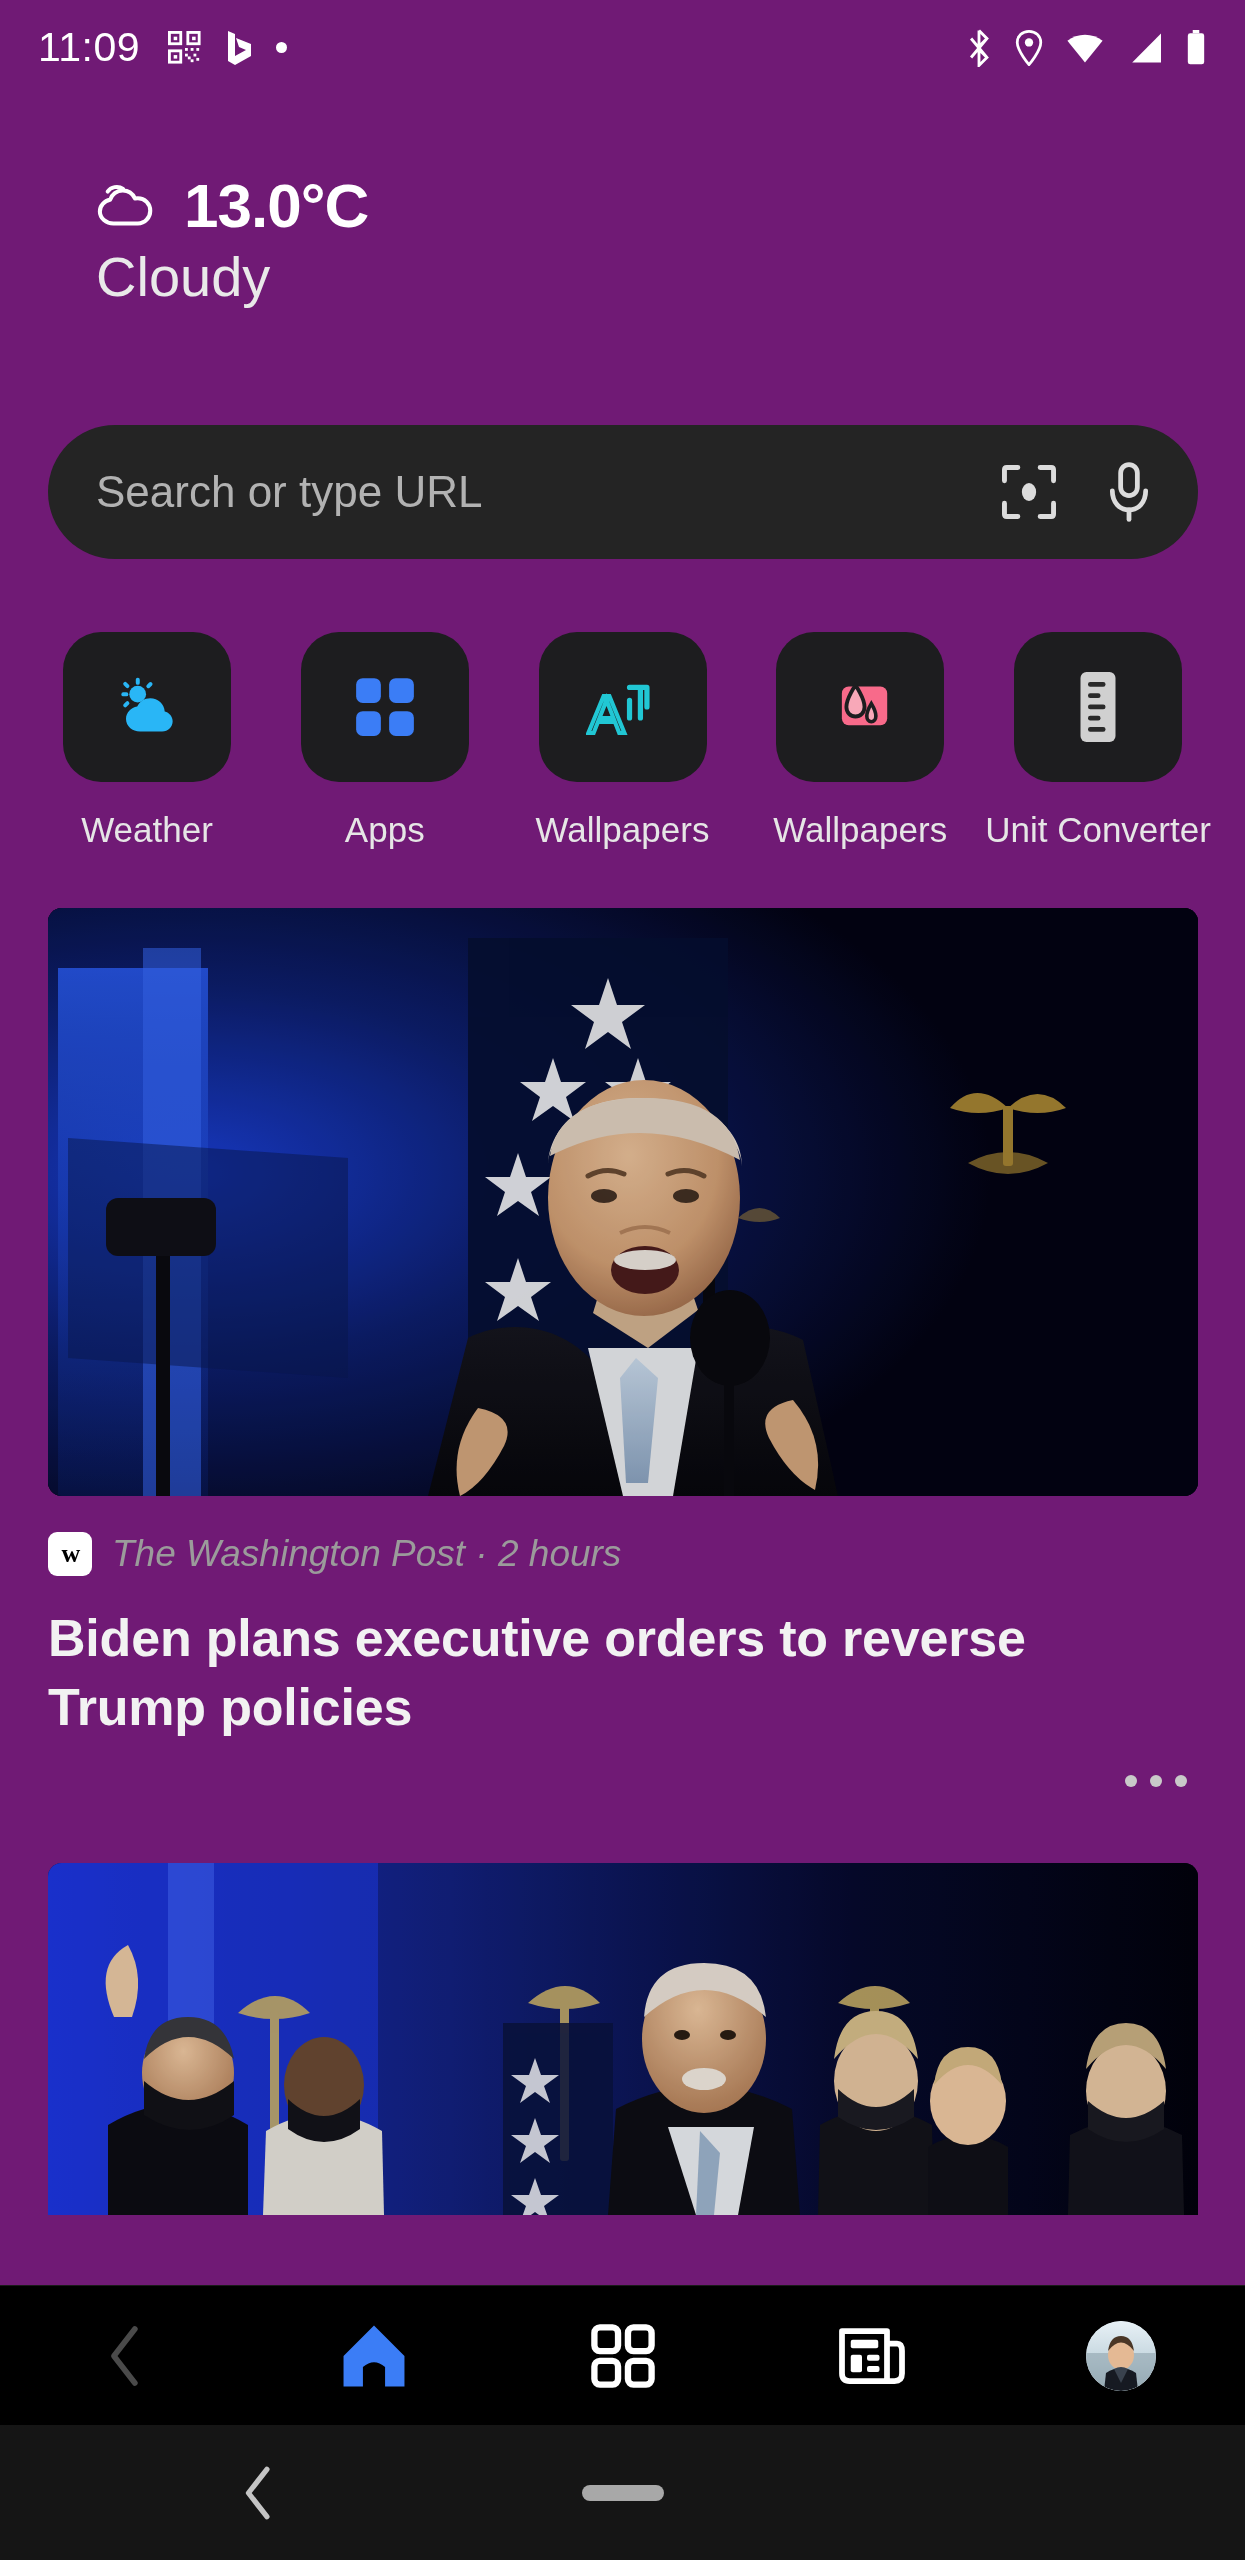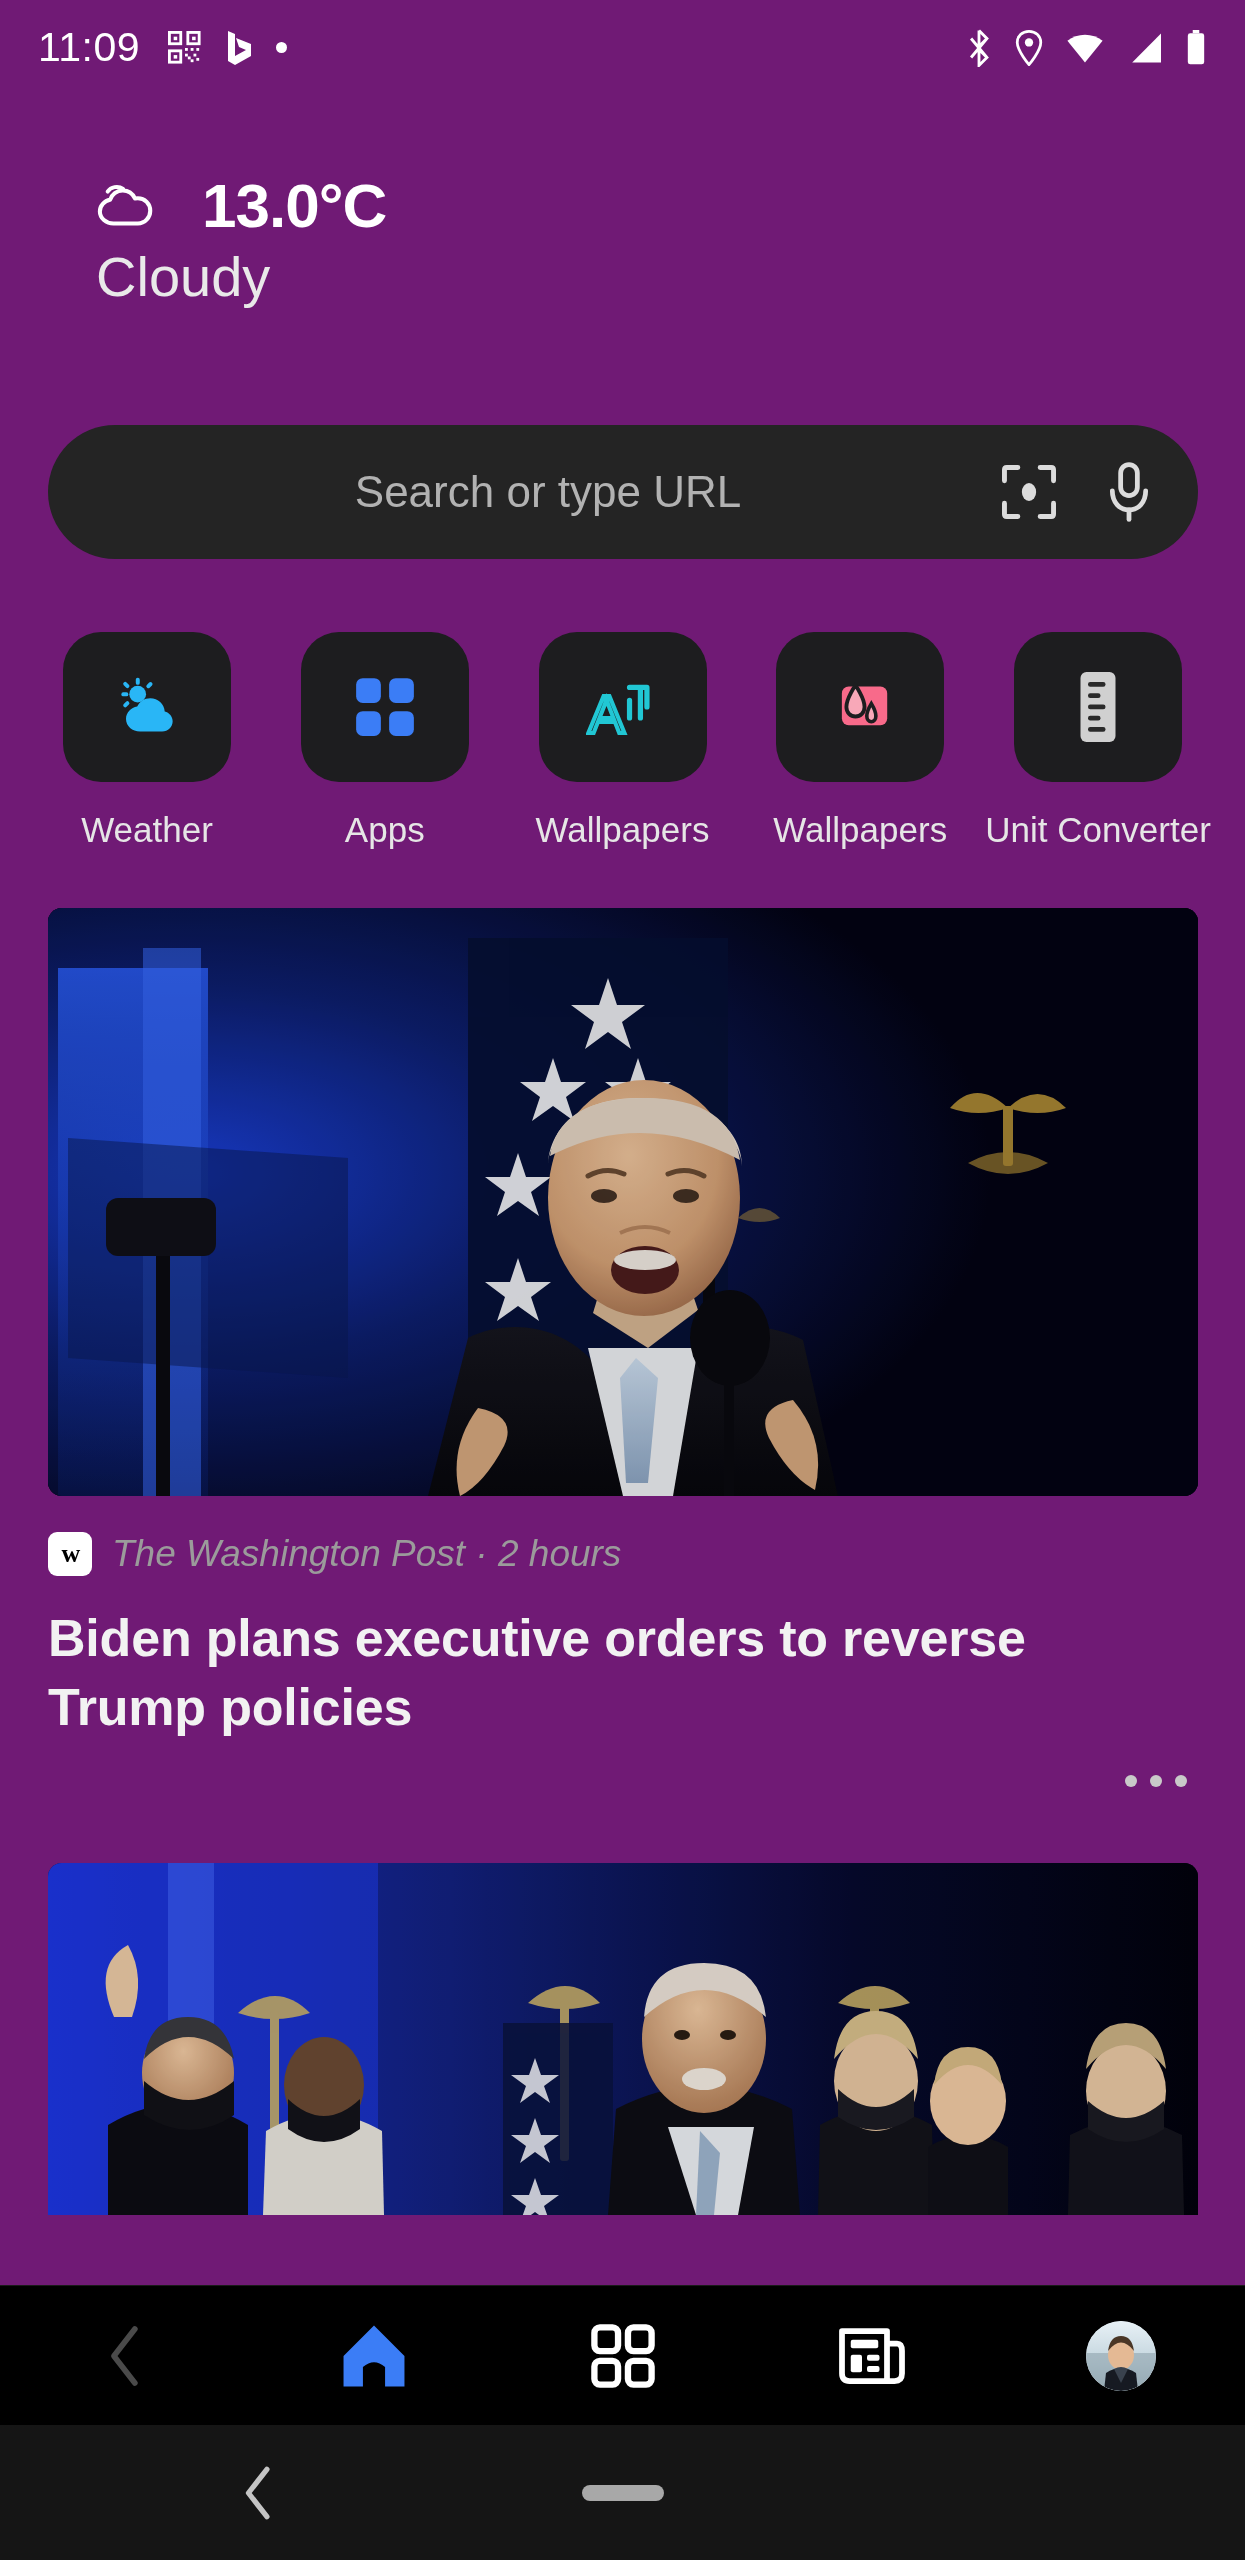--- a/index.html
+++ b/index.html
@@ -18,32 +18,32 @@
   }
   .sb-time { color:#fff; font-size:41px; letter-spacing:.5px; }
   .sb-left-icons { display:flex; align-items:center; gap:22px; margin-left:28px; }
   .sb-spacer { flex:1; }
   .sb-right-icons { display:flex; align-items:center; gap:22px; }
   .qr { width:34px; height:34px; }
   .dot-ind { width:11px; height:11px; border-radius:50%; background:#fff; }
 
   
   .weather { position:absolute; top:170px; left:96px; }
-  .weather-row { display:flex; align-items:center; gap:44px;text-align:right; }
+  .weather-row { display:flex; align-items:center; gap:26px;text-align:right; }
   .weather-temp { color:#fff; font-size:62px; font-weight:bold; letter-spacing:-1px; }
   .weather-cond { color:#e9e9e9; font-size:56px; margin-top:3px; letter-spacing:0px; }
 
   
   .searchbar {
     position:absolute; top:425px; left:48px;
     width:1150px; height:134px;
     background:#242424; border-radius:67px;
     display:flex; align-items:center; padding:0 44px 0 48px;
   }
-  .search-placeholder { color:#b2b2b2; font-size:44px; flex:1;text-align:center; }
+  .search-placeholder { color:#b2b2b2; font-size:44px; flex:1; }
   .search-icons { display:flex; align-items:center; gap:46px; }
 
   
   .shortcuts {
     position:absolute; top:632px; left:0; width:1245px;
     display:flex; justify-content:space-between; padding:0 48px;
   }
   .shortcut { width:198px; display:flex; flex-direction:column; align-items:center; }
   .shortcut-tile {
     width:168px; height:150px; border-radius:38px; background:#1d1d1f;

